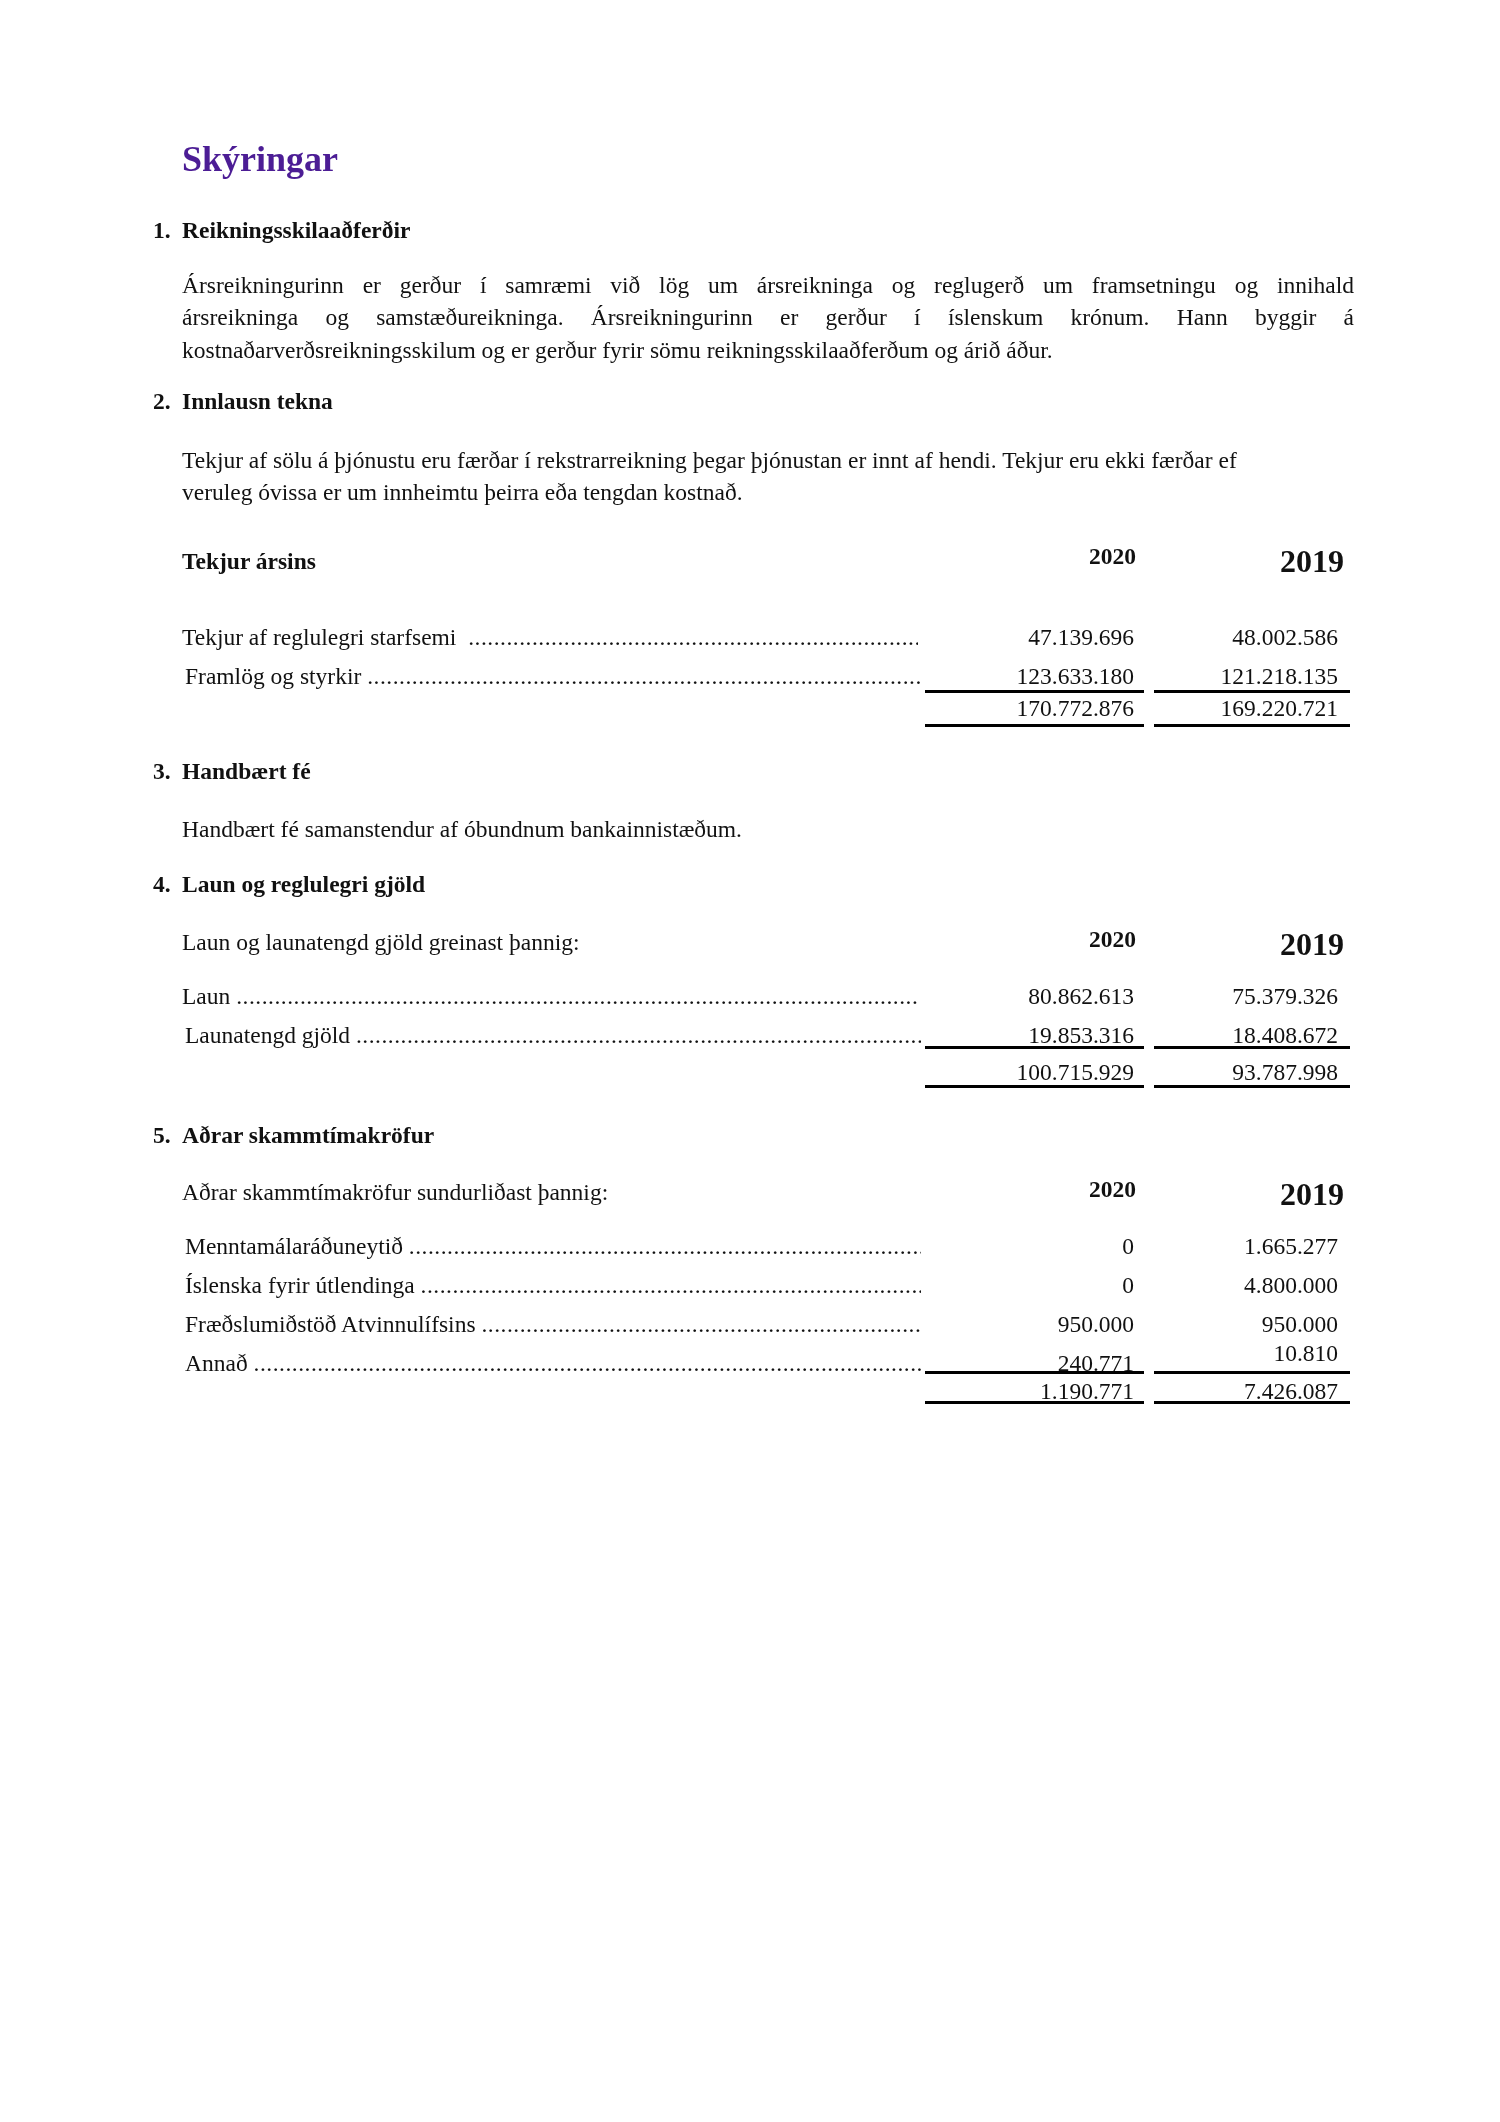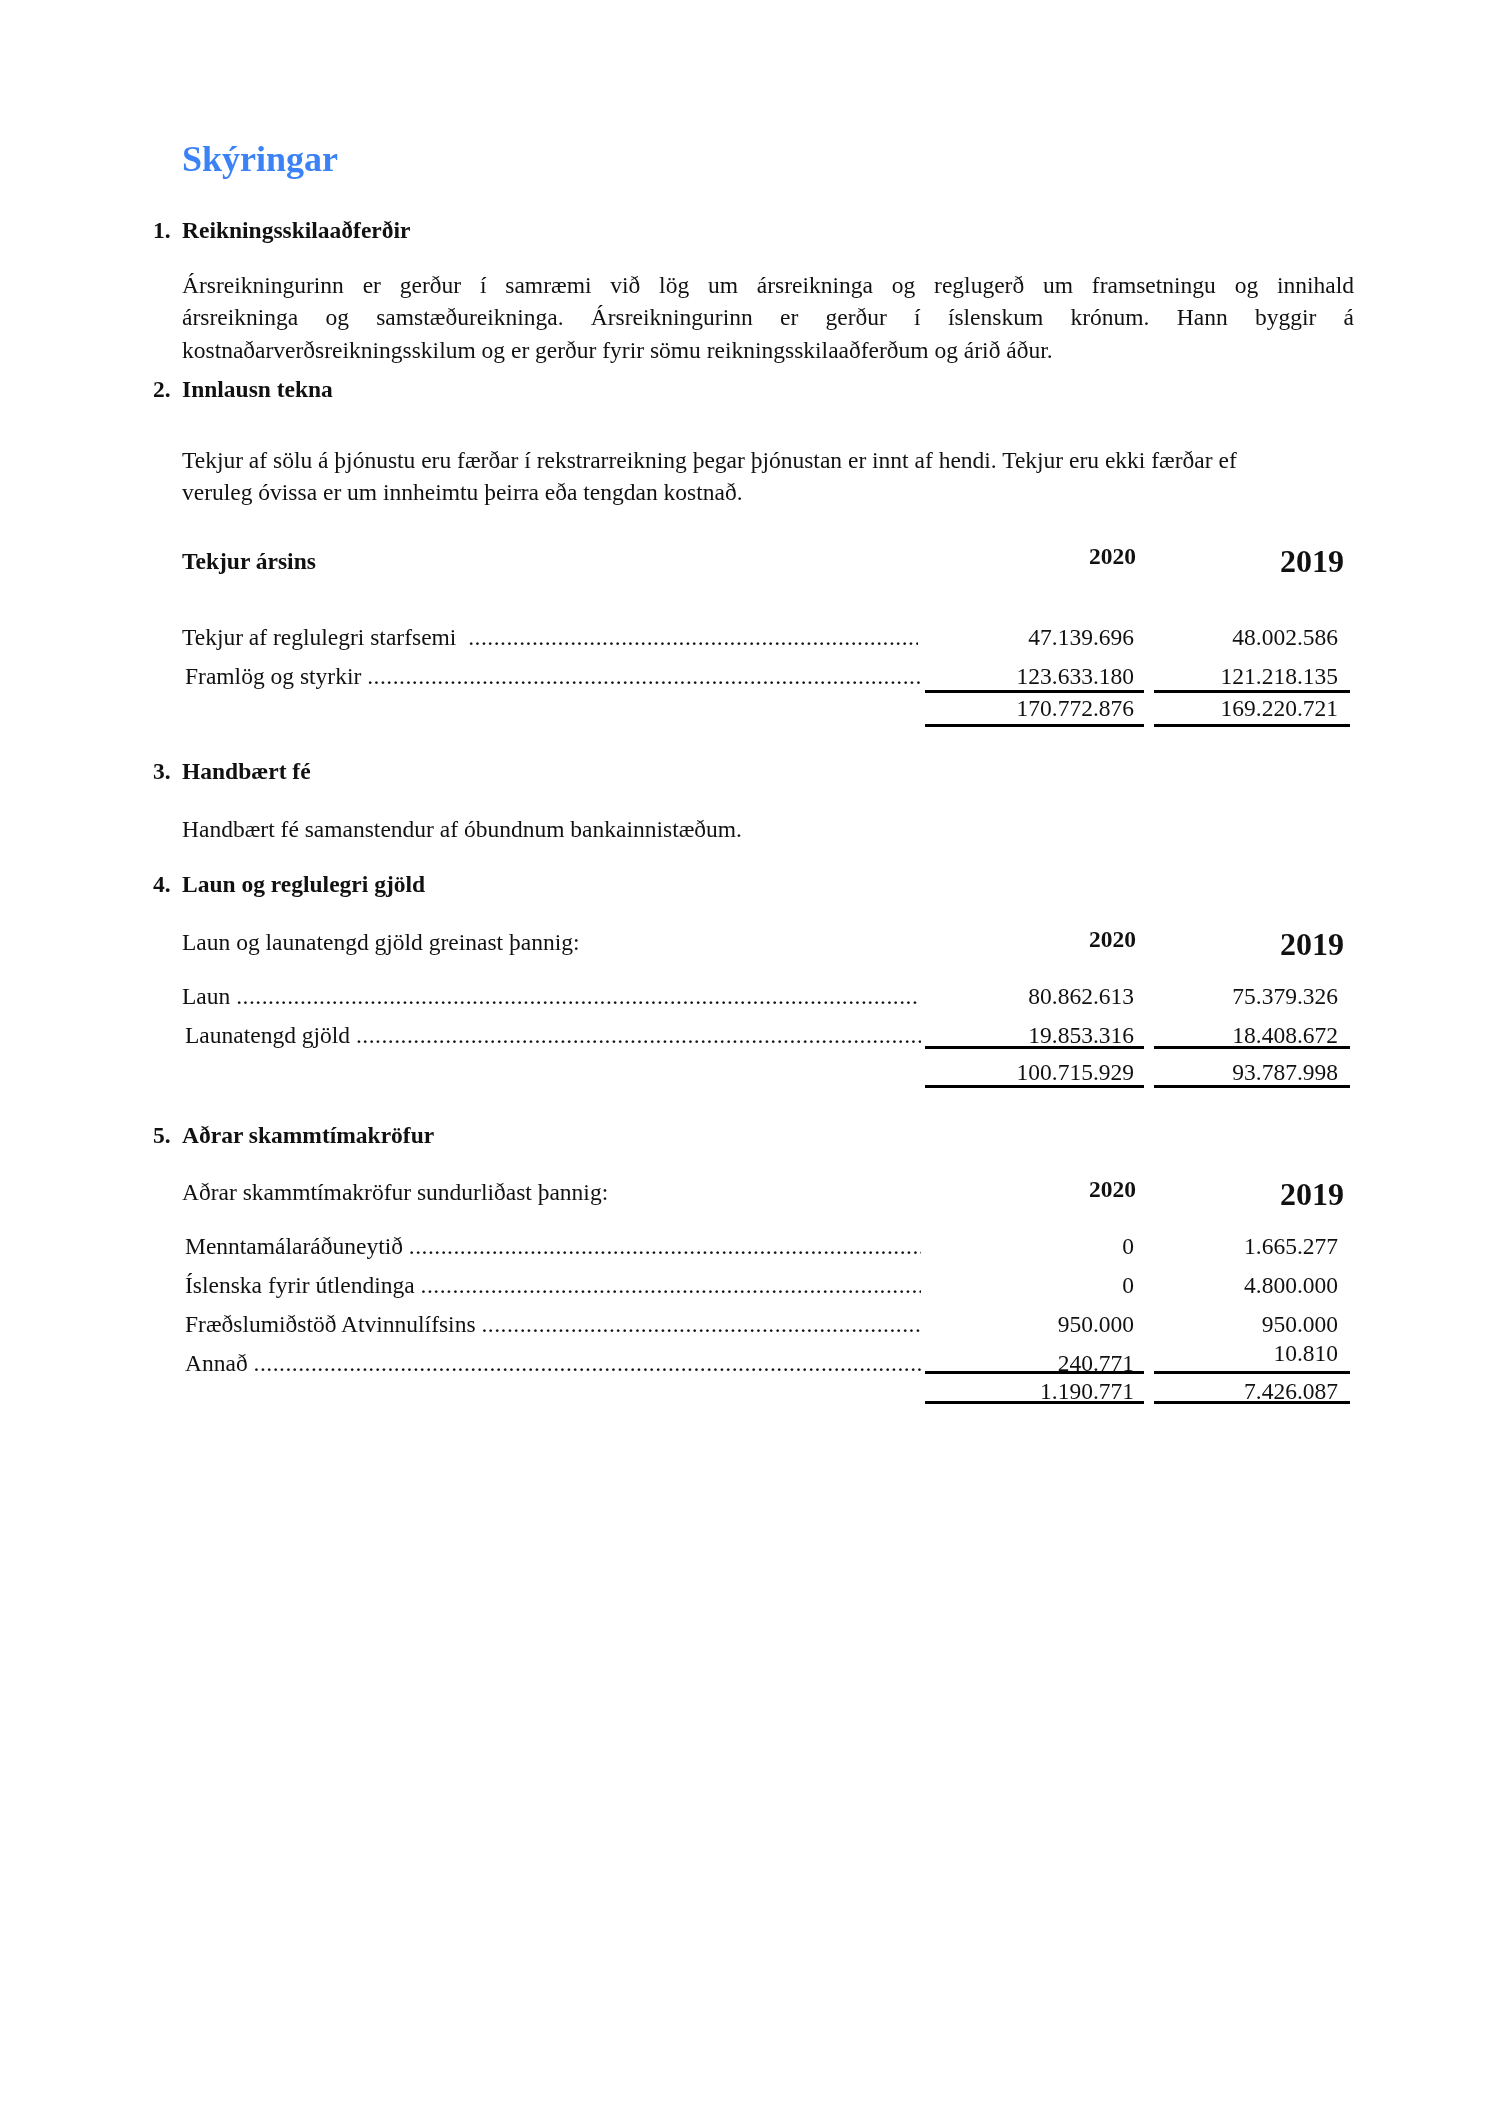--- a/index.html
+++ b/index.html
@@ -1,19 +1,19 @@
 <!DOCTYPE html>
 <html><head>
 <meta charset="utf-8">
 <style>
   html, body { margin:0; padding:0; background:#ffffff; }
   body { width:1500px; height:2122px; position:relative; overflow:hidden;
          font-family:"Liberation Serif", "DejaVu Serif", serif; color:#111; }
   .abs { position:absolute; white-space:nowrap; }
-  .title { left:182px; top:138px; font-size:36px; font-weight:bold; color:#3b82f6; }
+  .title { left:182px; top:138px; font-size:36px; font-weight:bold; color:#4c1d95; }
   .h { left:153px; font-size:23.5px; font-weight:bold; }
   .h .num { display:inline-block; width:29px; }
   .body { left:182px; font-size:23.5px; line-height:32.5px;font-family:Liberation Serif, serif; }
   .just { width:1172px; text-align:justify; text-align-last:justify; white-space:normal; }
   .bold { font-weight:bold; }
   .lbl { left:182px; font-size:23.5px; width:736px; overflow:hidden; }
   .lbl .dots { letter-spacing:0.5px; }
   .v1 { left:930px; width:204px; text-align:right; font-size:23.5px; }
   .v2 { left:1150px; width:188px; text-align:right; font-size:23.5px; }
   .y1 { left:1030px; width:106px; text-align:right; font-size:23.5px; font-weight:bold; }
@@ -25,21 +25,21 @@
 </head>
 <body>
 
 <div class="abs title">Skýringar</div>
 
 <div class="abs h" style="top:217px"><span class="num">1.</span><span>Reikningsskilaaðferðir</span></div>
 <div class="abs body just" style="top:269px">Ársreikningurinn er gerður í samræmi við lög um ársreikninga og reglugerð um framsetningu og innihald</div>
 <div class="abs body just" style="top:301px">ársreikninga og samstæðureikninga. Ársreikningurinn er gerður í íslenskum krónum. Hann byggir á</div>
 <div class="abs body" style="top:334px">kostnaðarverðsreikningsskilum og er gerður fyrir sömu reikningsskilaaðferðum og árið áður.</div>
 
-<div class="abs h" style="top:376px"><span class="num">2.</span><span>Innlausn tekna</span></div>
+<div class="abs h" style="top:388px"><span class="num">2.</span><span>Innlausn tekna</span></div>
 <div class="abs body" style="top:444px">Tekjur af sölu á þjónustu eru færðar í rekstrarreikning þegar þjónustan er innt af hendi. Tekjur eru ekki færðar ef</div>
 <div class="abs body" style="top:476px">veruleg óvissa er um innheimtu þeirra eða tengdan kostnað.</div>
 
 <div class="abs body bold" style="top:545px">Tekjur ársins</div>
 <div class="abs y1" style="top:543px">2020</div>
 <div class="abs y2" style="top:543px">2019</div>
 
 <div class="abs lbl" style="top:624px"><span>Tekjur af reglulegri starfsemi</span>&nbsp;&nbsp;<span class="dots">................................................................................................................................................................</span></div>
 <div class="abs v1" style="top:624px">47.139.696</div>
 <div class="abs v2" style="top:624px">48.002.586</div>

